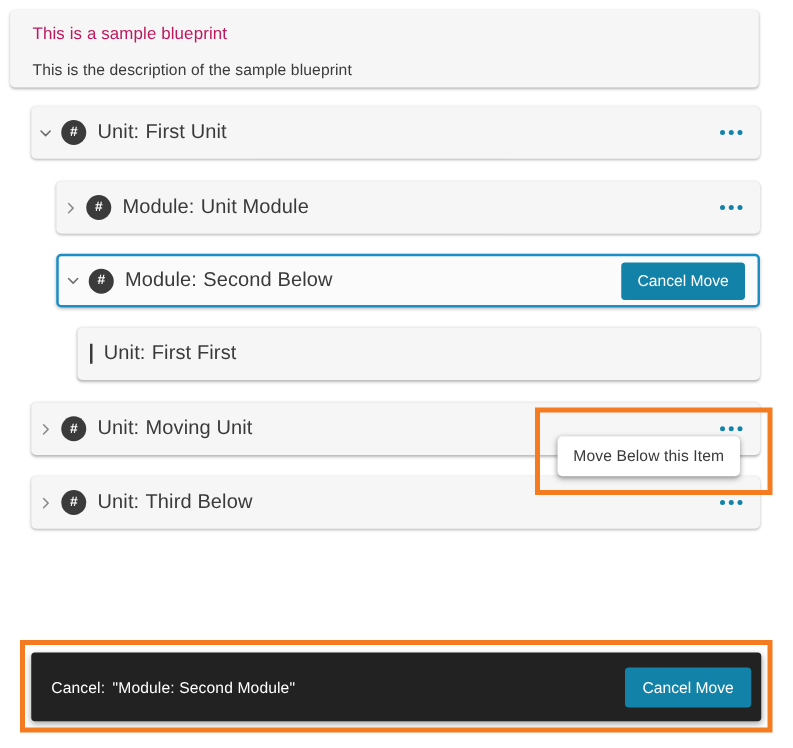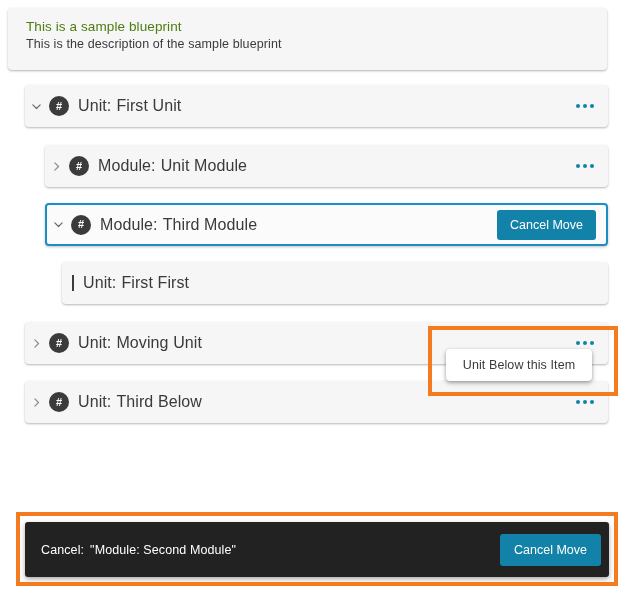--- a/index.html
+++ b/index.html
@@ -30,29 +30,29 @@
     width: 599px;
     height: 62px;
     background: #f6f6f6;
     border-radius: 4px;
     box-shadow: 0 1px 2px rgba(0,0,0,0.22), 0 1px 3px rgba(0,0,0,0.10);
     box-sizing: border-box;
     padding: 9px 18px 0 18px;
   }
   .header-title {
     font-size: 13.5px;
-    color: #4d7c0f;
+    color: #be185d;
     line-height: 19px;
     letter-spacing: 0.1px;
   }
   .header-desc {
     font-size: 12.5px;
     color: #3a3a3a;
     line-height: 17px;
-    margin-top: 0;
+    margin-top: 12px;
     letter-spacing: 0.1px;
   }
 
   
   .row {
     position: absolute;
     background: #f6f6f6;
     border-radius: 4px;
     box-shadow: 0 1px 2px rgba(0,0,0,0.20), 0 1px 3px rgba(0,0,0,0.10);
     box-sizing: border-box;
@@ -280,21 +280,21 @@
   </div>
 
   <div class="row selected" style="left:45px; top:203px; width:563px; height:43px;">
     <span class="caret">
       <svg width="11" height="11" viewBox="0 0 12 12">
           <path d="M2 4.2 L6 8.2 L10 4.2" fill="none" stroke="#6a6a6a" stroke-width="1.3" stroke-linecap="round" stroke-linejoin="round"></path>
         </svg>
     </span>
     <span class="hashbadge">#</span>
     <span class="row-label">
-      <span class="kind">Module:</span><span class="name">Third Module</span>
+      <span class="kind">Module:</span><span class="name">Second Below</span>
     </span>
     <span class="row-spacer"></span>
     <button class="btn-cancel">Cancel Move</button>
   </div>
 
   <div class="row" style="left:62px; top:262px; width:546px; height:42px;">
     <span class="pagebar"></span>
     <span class="row-label">
       <span class="kind">Unit:</span><span class="name">First First</span>
     </span>
@@ -331,21 +331,21 @@
     </span>
     <span class="row-spacer"></span>
     <span class="dots">
         <i></i>
         <i></i>
         <i></i>
       </span>
   </div>
 
   <div class="dropdown">
-    <div class="dropdown-item">Unit Below this Item</div>
+    <div class="dropdown-item">Move Below this Item</div>
   </div>
 
   <div class="hl hl-menu"></div>
 
   <div class="snack-wrap">
     <div class="snack">
       <span class="snack-text">
         <span>Cancel:</span><span class="moving-target">"Module: Second Module"</span>
       </span>
       <span class="snack-spacer"></span>

